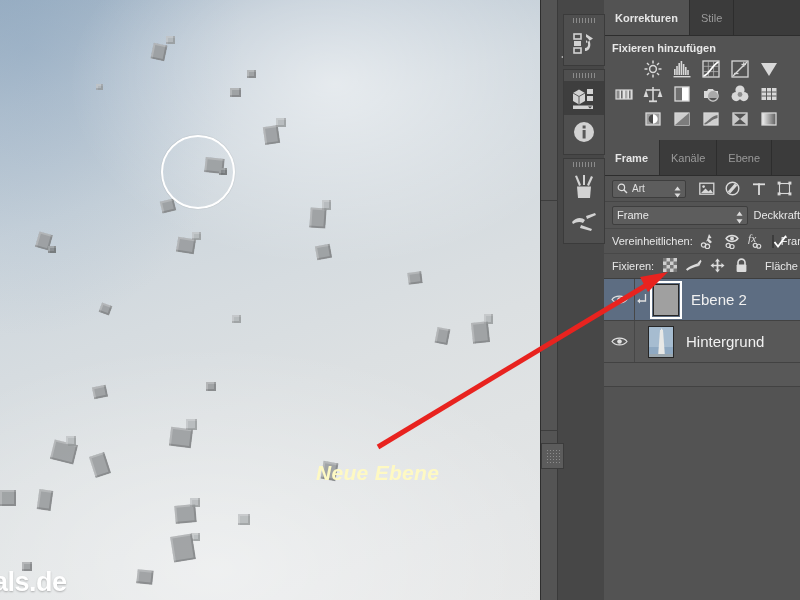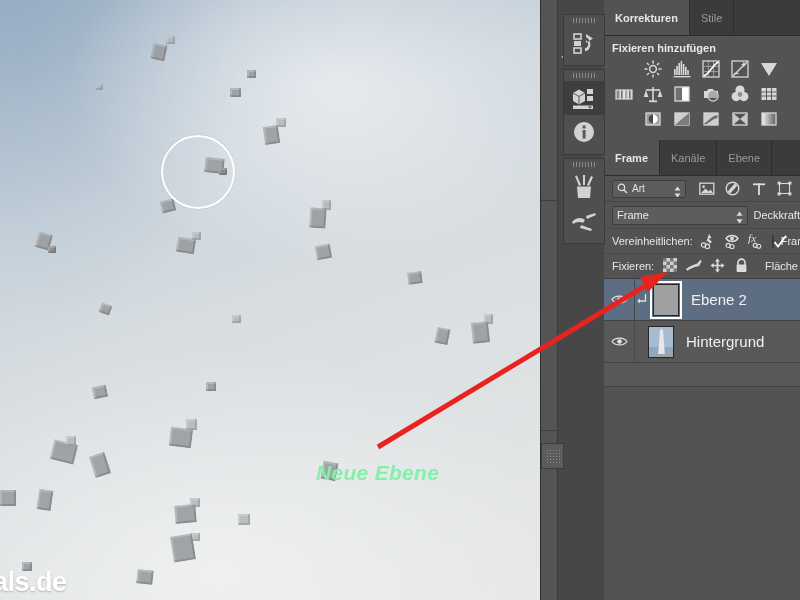--- a/index.html
+++ b/index.html
@@ -55,21 +55,21 @@
     font-family: "Liberation Sans", sans-serif;
   }
 
   
   #annotation-layer {
     position: absolute; left: 0; top: 0; width: 800px; height: 600px;
     pointer-events: none; z-index: 40;
   }
   #annotation-label {
     position: absolute; left: 316px; top: 461px;
-    color: #86efac;
+    color: #fef9c3;
     font-style: italic;
     font-weight: bold;
     font-size: 21px;
     letter-spacing: 0.3px;
     white-space: nowrap;
     font-family: "Liberation Sans", sans-serif;
   }
 
   
   #icon-dock {

